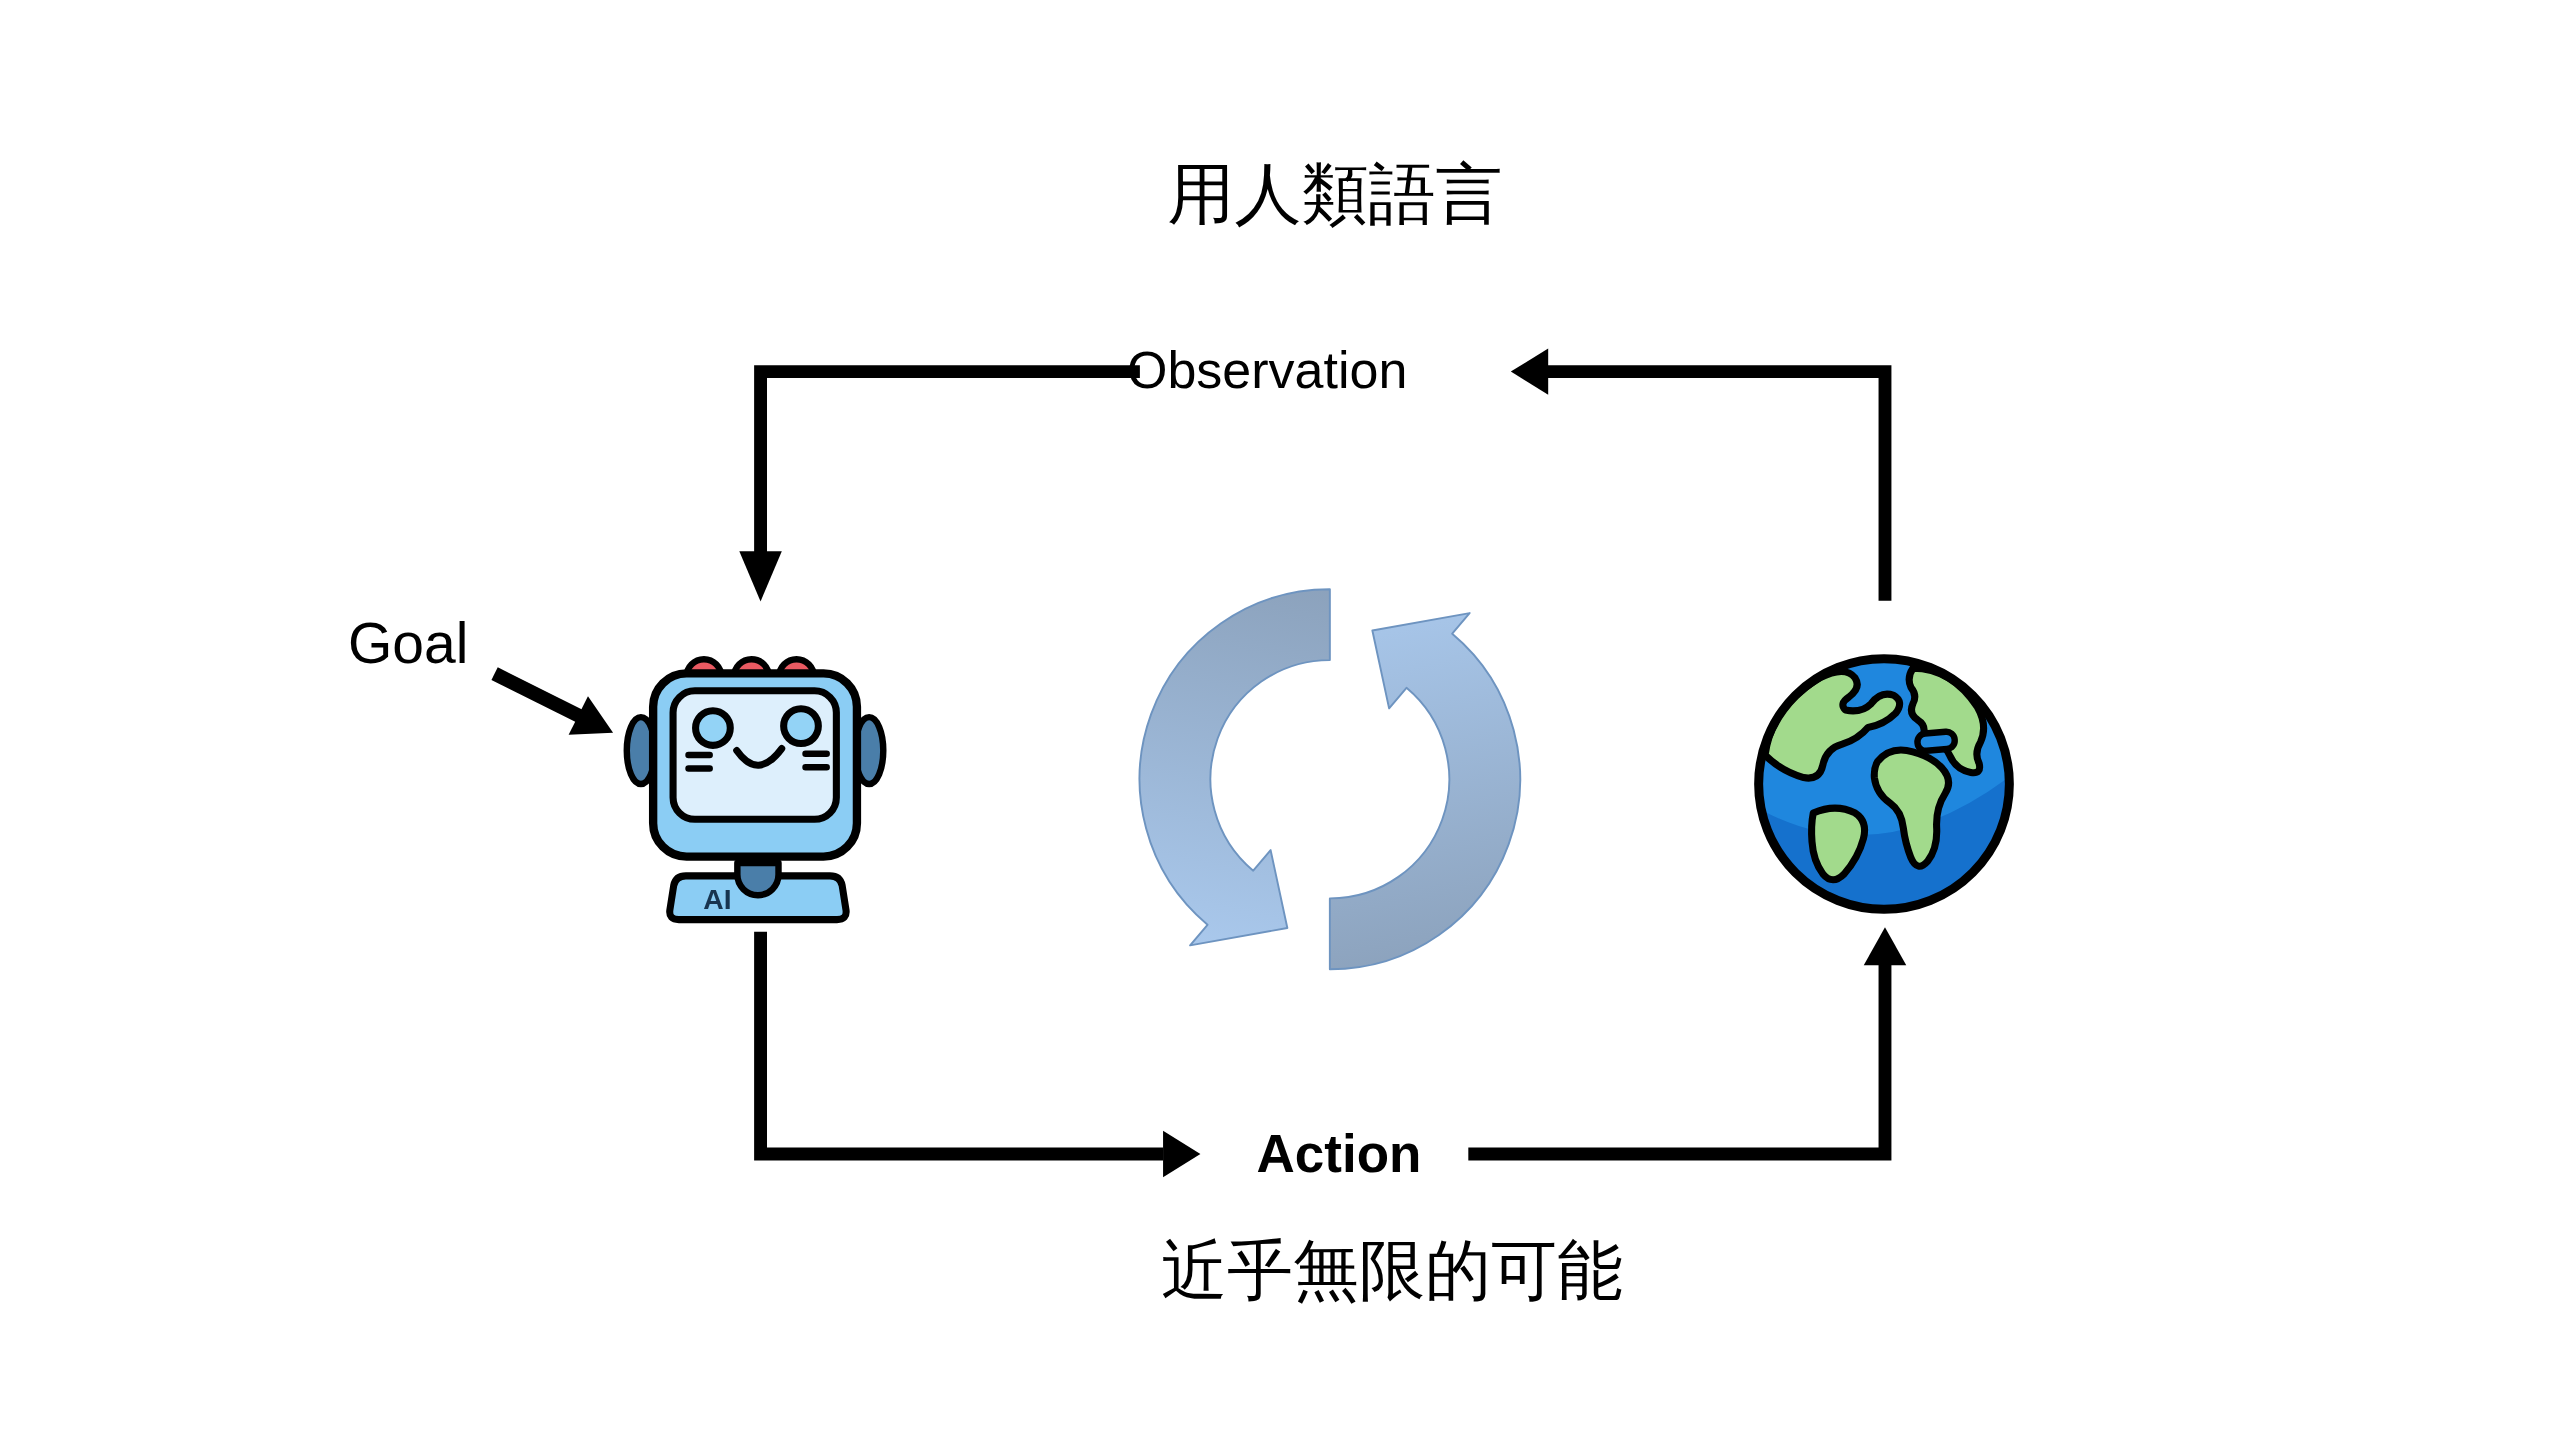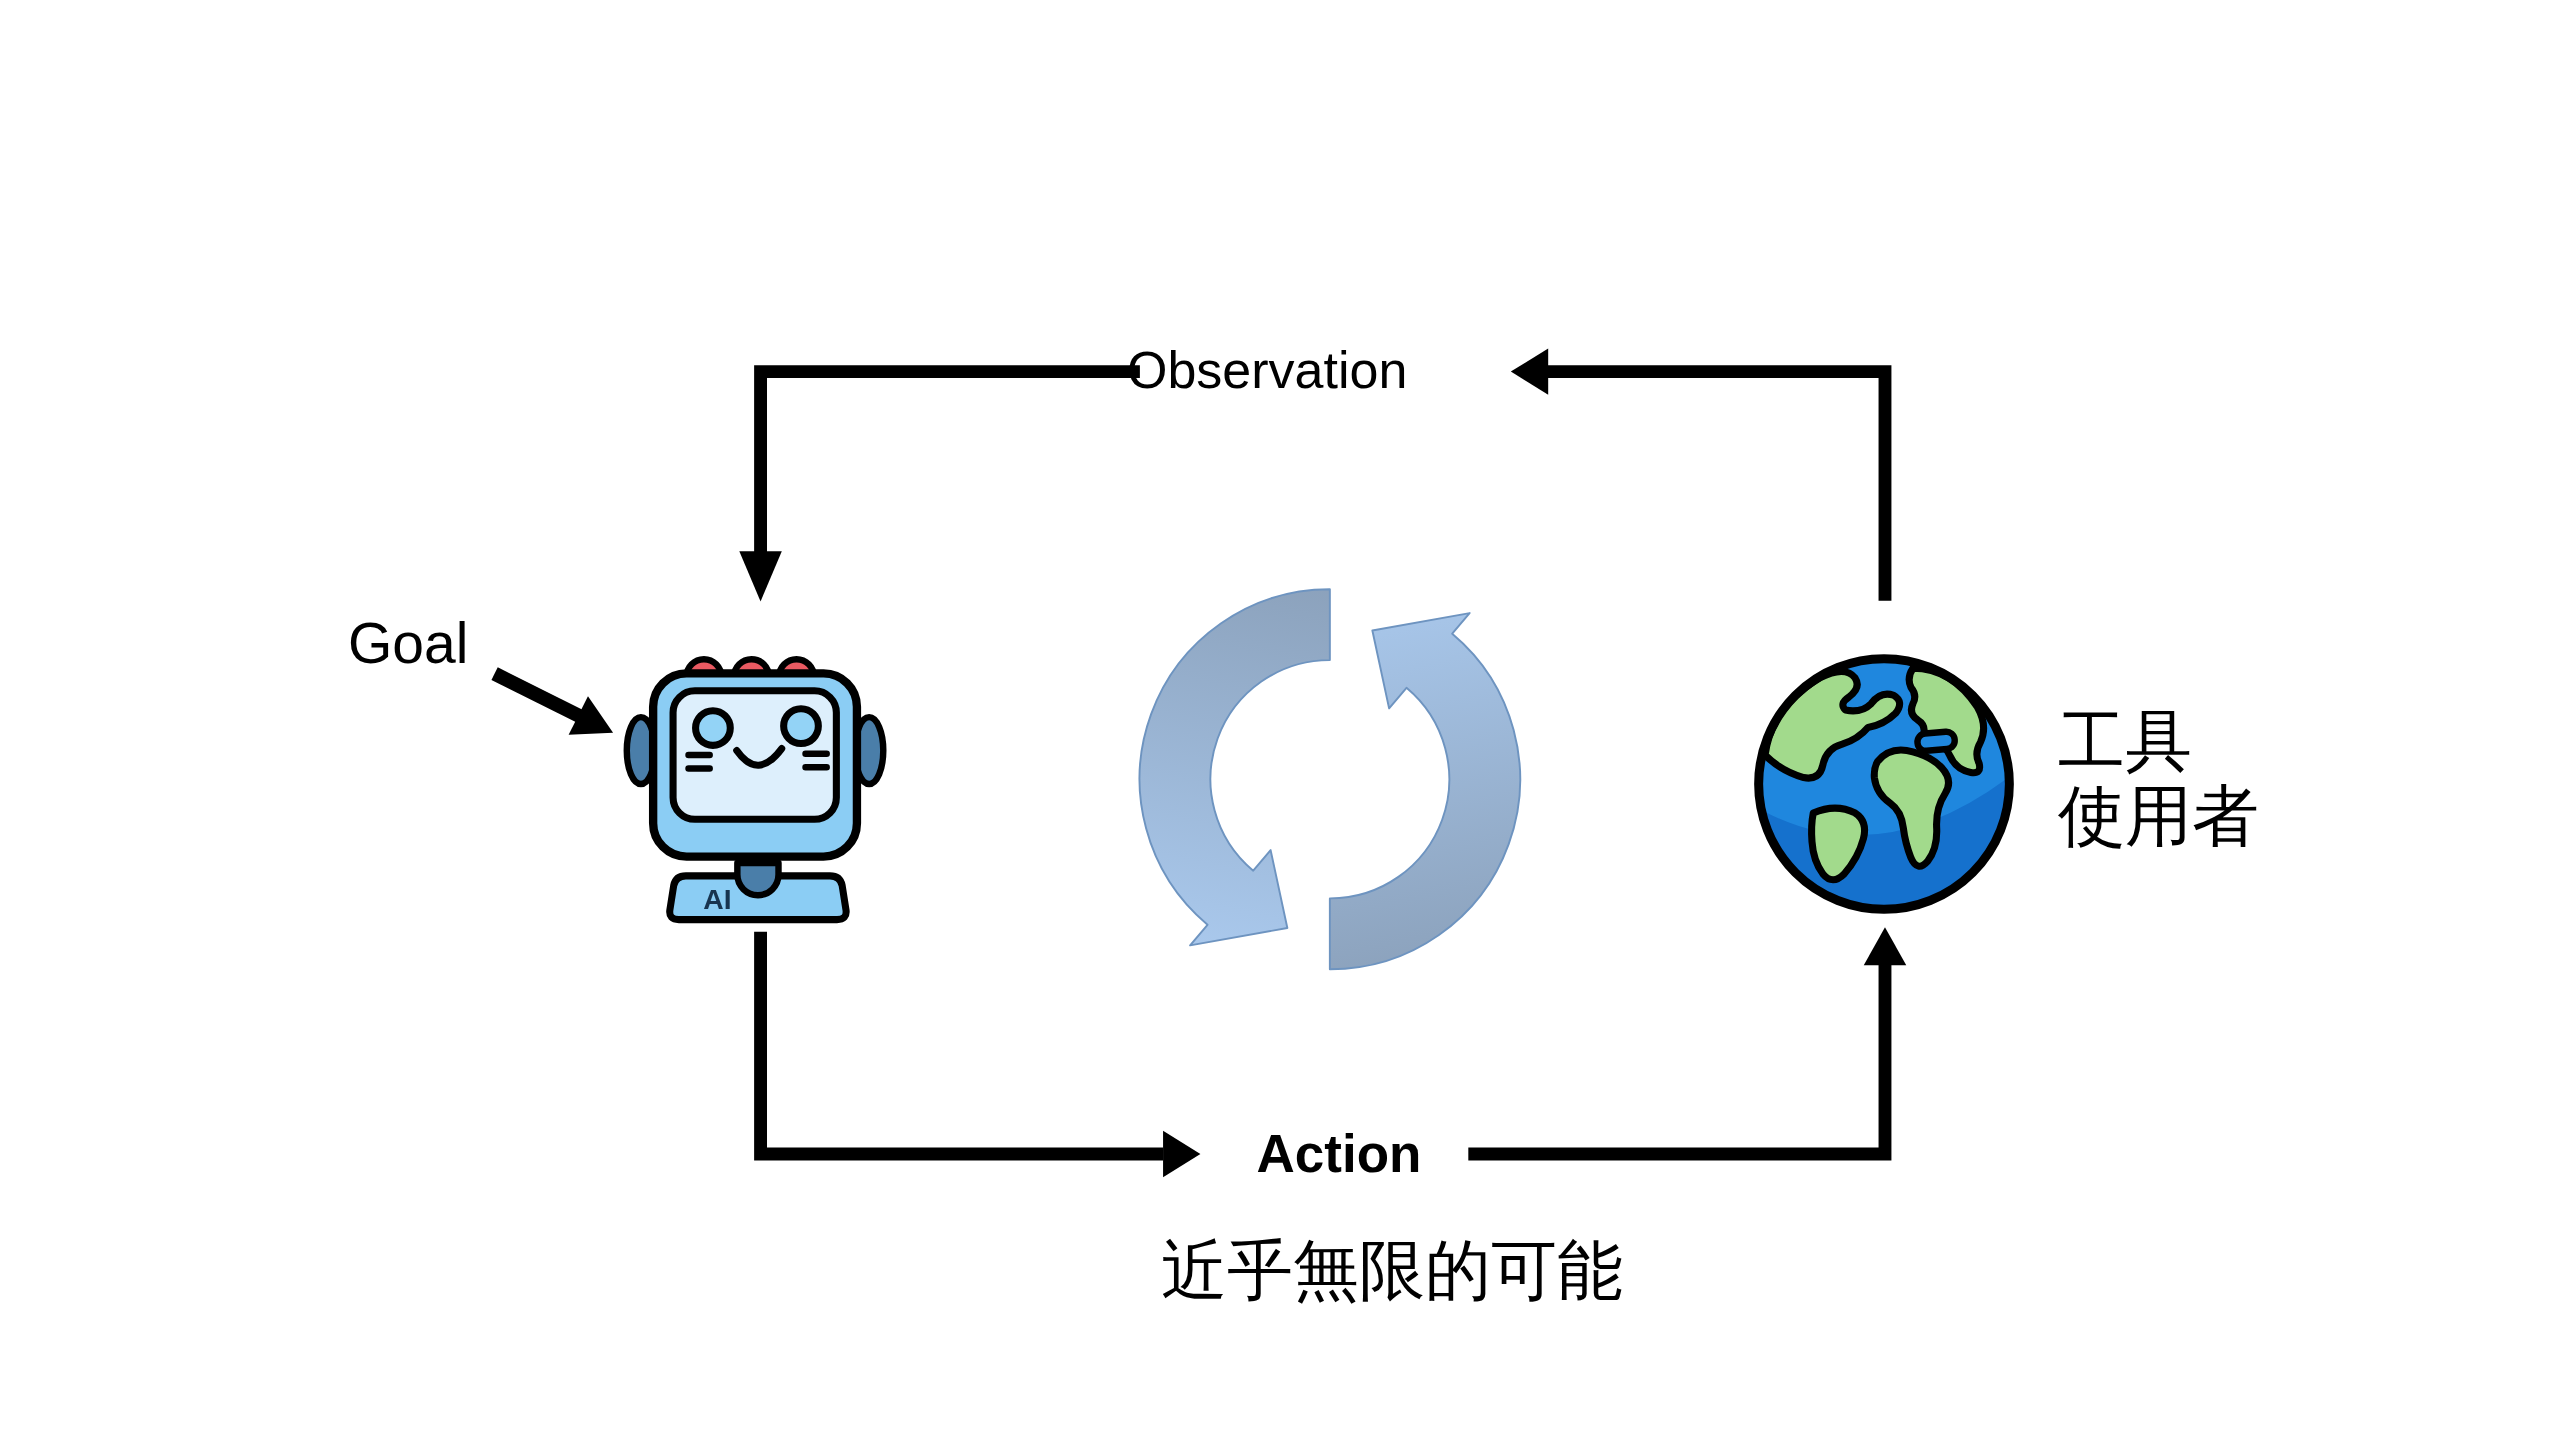--- a/index.html
+++ b/index.html
@@ -101,29 +101,26 @@
         <path d="M 200 175 Q 220 150 255 160 Q 285 168 300 185 Q 318 205 305 225 Q 290 248 292 280 Q 293 310 278 330 Q 262 348 252 325 Q 243 302 240 278 Q 237 252 220 240 Q 198 225 195 200 Q 194 185 200 175 Z"></path>
         <path d="M 100 255 Q 135 240 165 255 Q 185 268 178 295 Q 170 325 148 350 Q 130 368 115 350 Q 100 330 98 300 Q 96 275 100 255 Z"></path>
       </g>
       <rect x="262" y="130" width="58" height="27" rx="13" fill="#1f87de" stroke="#000" stroke-width="10" transform="rotate(-5 291 143)"></rect>
     </g>
     <circle cx="210" cy="210" r="195" fill="none" stroke="#000" stroke-width="14"></circle>
   </svg>
 
 
   <div class="abs note note-top">
+    <div>用人類語言</div>
   </div>
 
   <div class="abs lbl-observation">Observation</div>
 
   <div class="abs lbl-goal">Goal</div>
 
-  <div class="abs note note-right">
-    <div>工具</div>
-    <div>使用者</div>
-  </div>
 
   <div class="abs lbl-action">Action</div>
 
   <div class="abs note note-bottom">近乎無限的可能</div>
 
 </div>
 
 
 </body></html>

